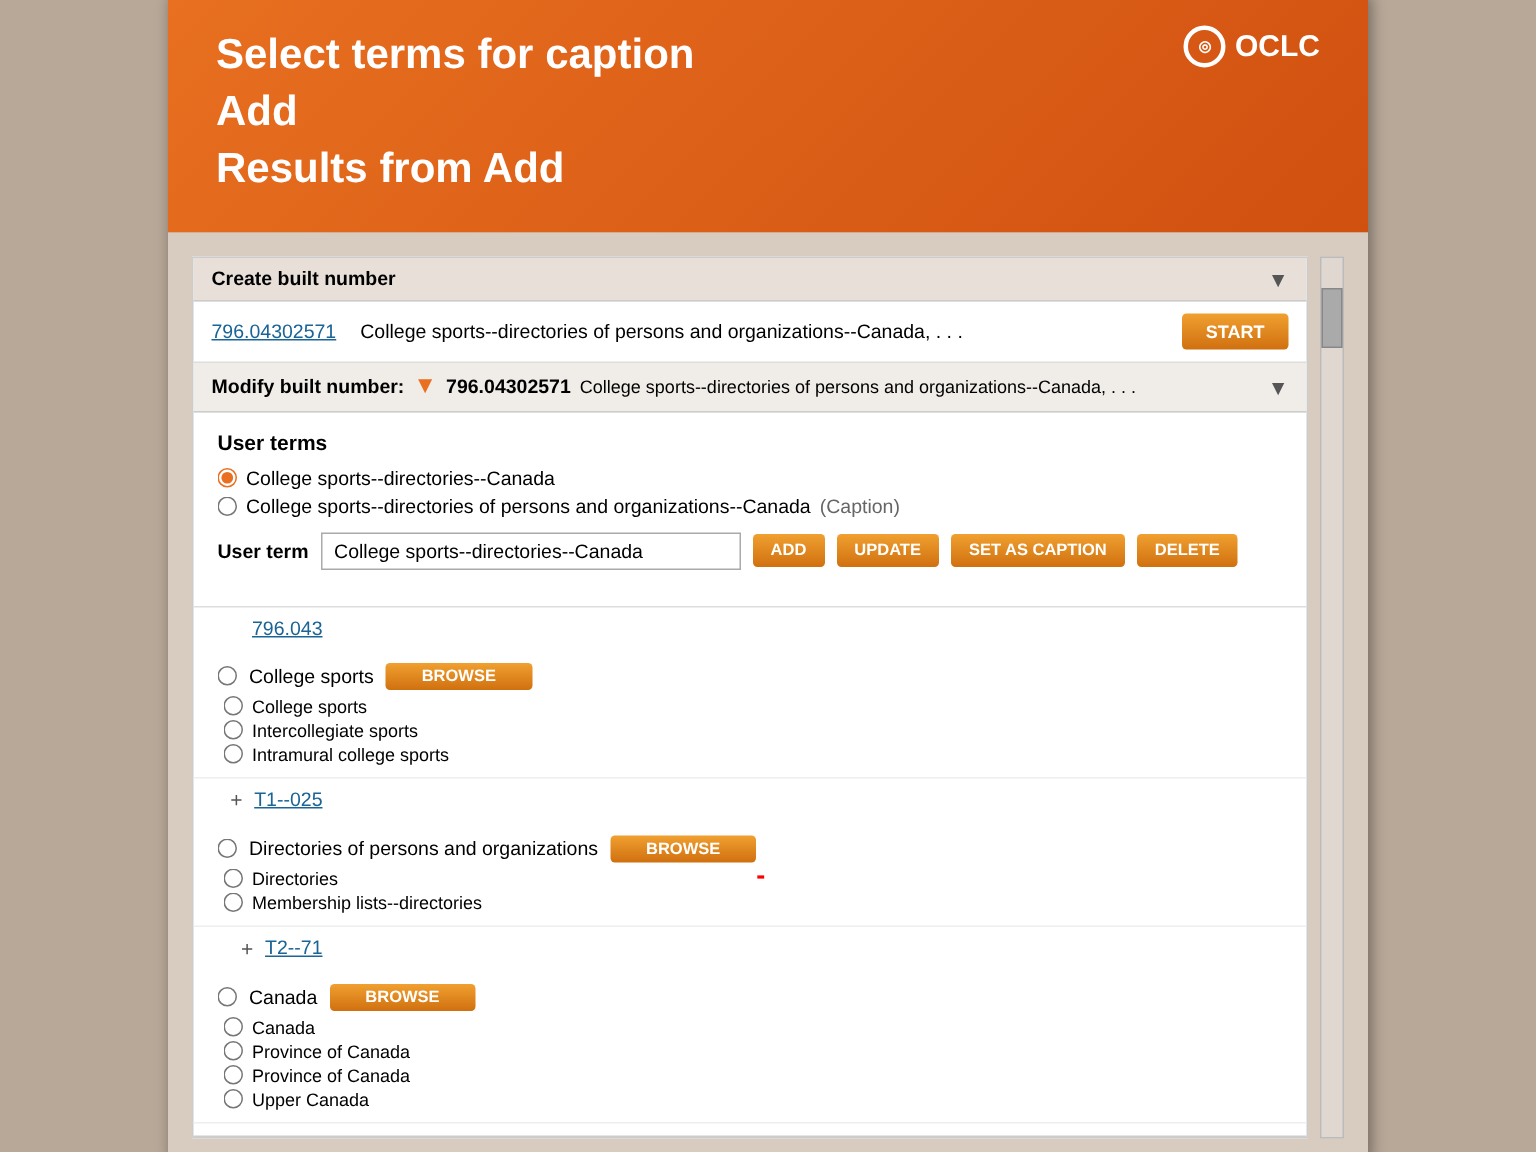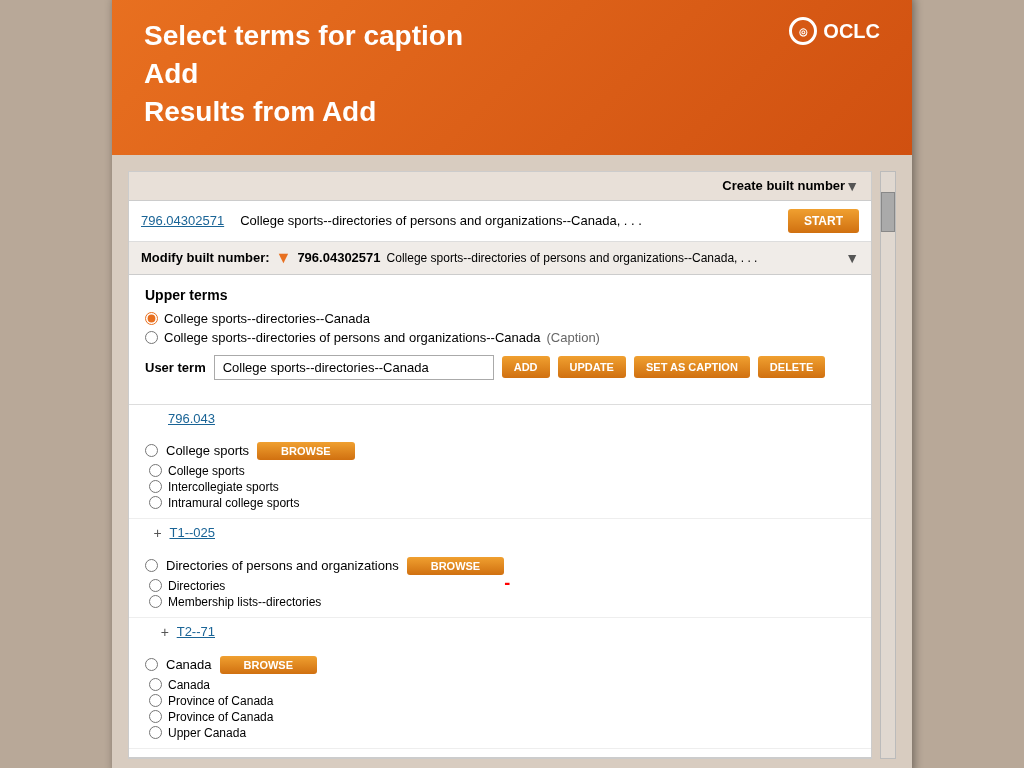--- a/index.html
+++ b/index.html
@@ -78,21 +78,21 @@
       position: absolute;
       top: 20px;
       left: 0;
     }
     
     .section-header {
       background: #e8e0d8;
       border-bottom: 1px solid #ccc;
       padding: 6px 12px;
       display: flex;
-      justify-content: flex-end;
+      justify-content: space-between;
       align-items: center;
       font-weight: bold;
       font-size: 13px;
     }
     .dropdown-arrow {
       color: #555;
       font-size: 14px;
     }
     .built-number-row {
       padding: 8px 12px;
@@ -287,21 +287,21 @@
 
       <div class="modify-header">
         <span>Modify built number:</span>
         <span class="orange-arrow">▼</span>
         <span>796.04302571</span>
         <span style="font-weight:normal; font-size:12px;">College sports--directories of persons and organizations--Canada, . . .</span>
         <span class="modify-dropdown dropdown-arrow">▼</span>
       </div>
 
       <div class="user-terms-area">
-        <div class="section-title">Upper terms</div>
+        <div class="section-title">User terms</div>
 
         <div class="radio-row">
           <input type="radio" name="user-term-radio" checked="" style="">
           <span>College sports--directories--Canada</span>
         </div>
         <div class="radio-row">
           <input type="radio" name="user-term-radio" style="">
           <span>College sports--directories of persons and organizations--Canada</span>
           <span style="color:#666;">(Caption)</span>
         </div>

